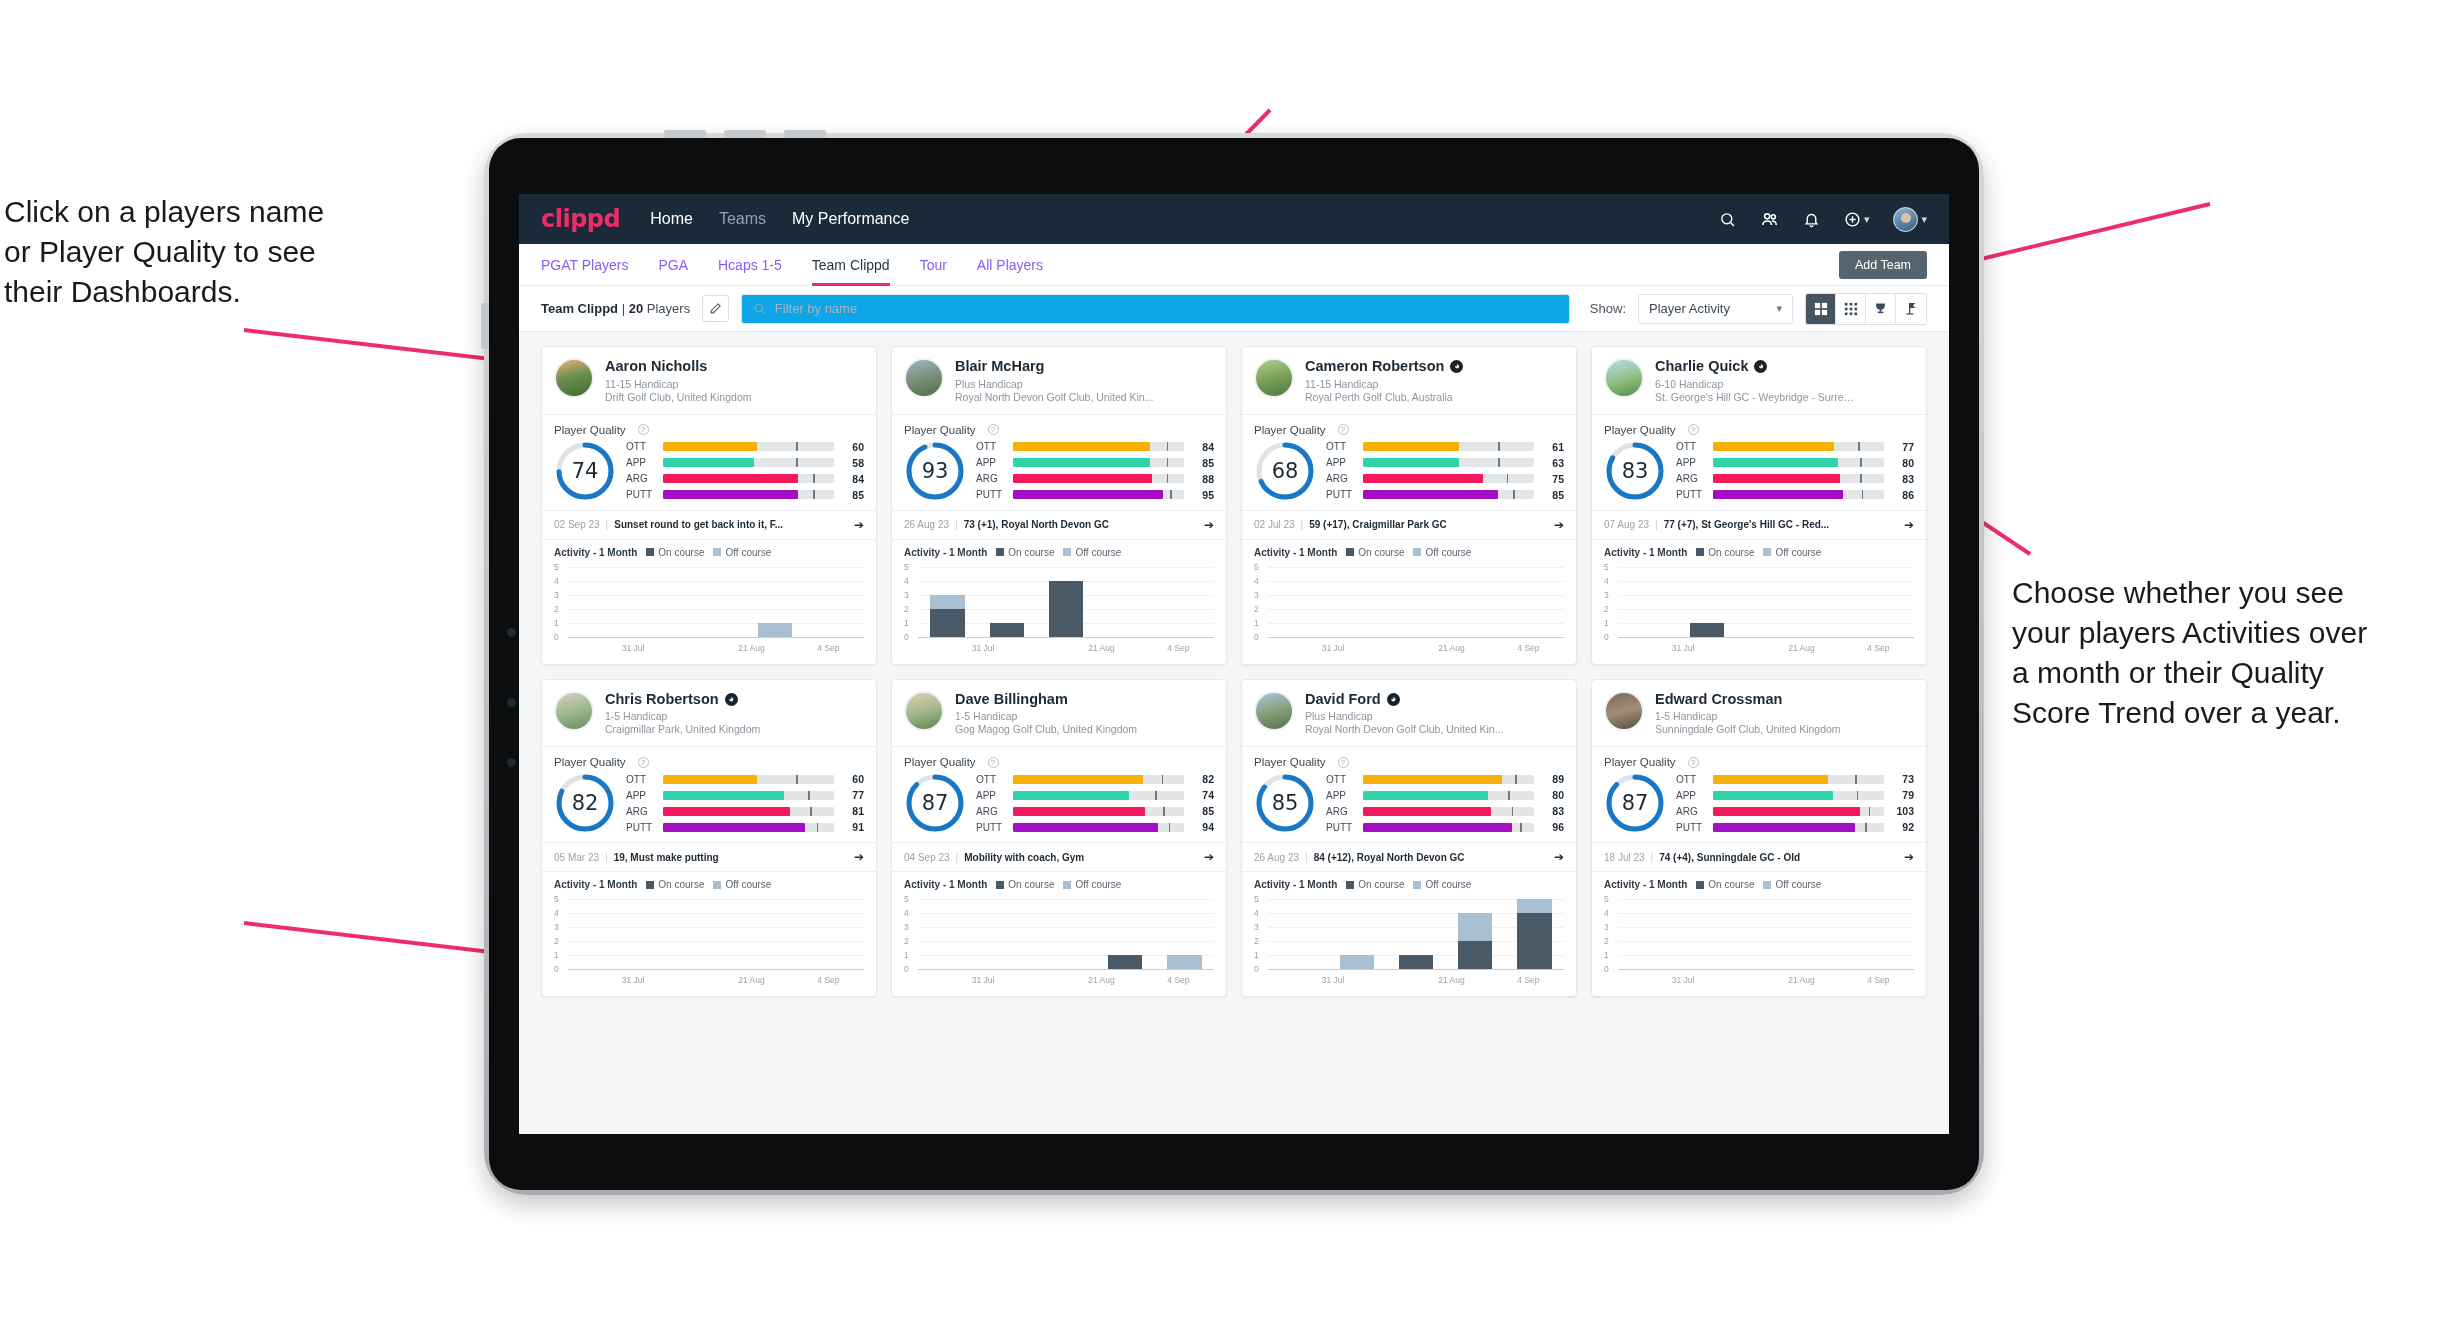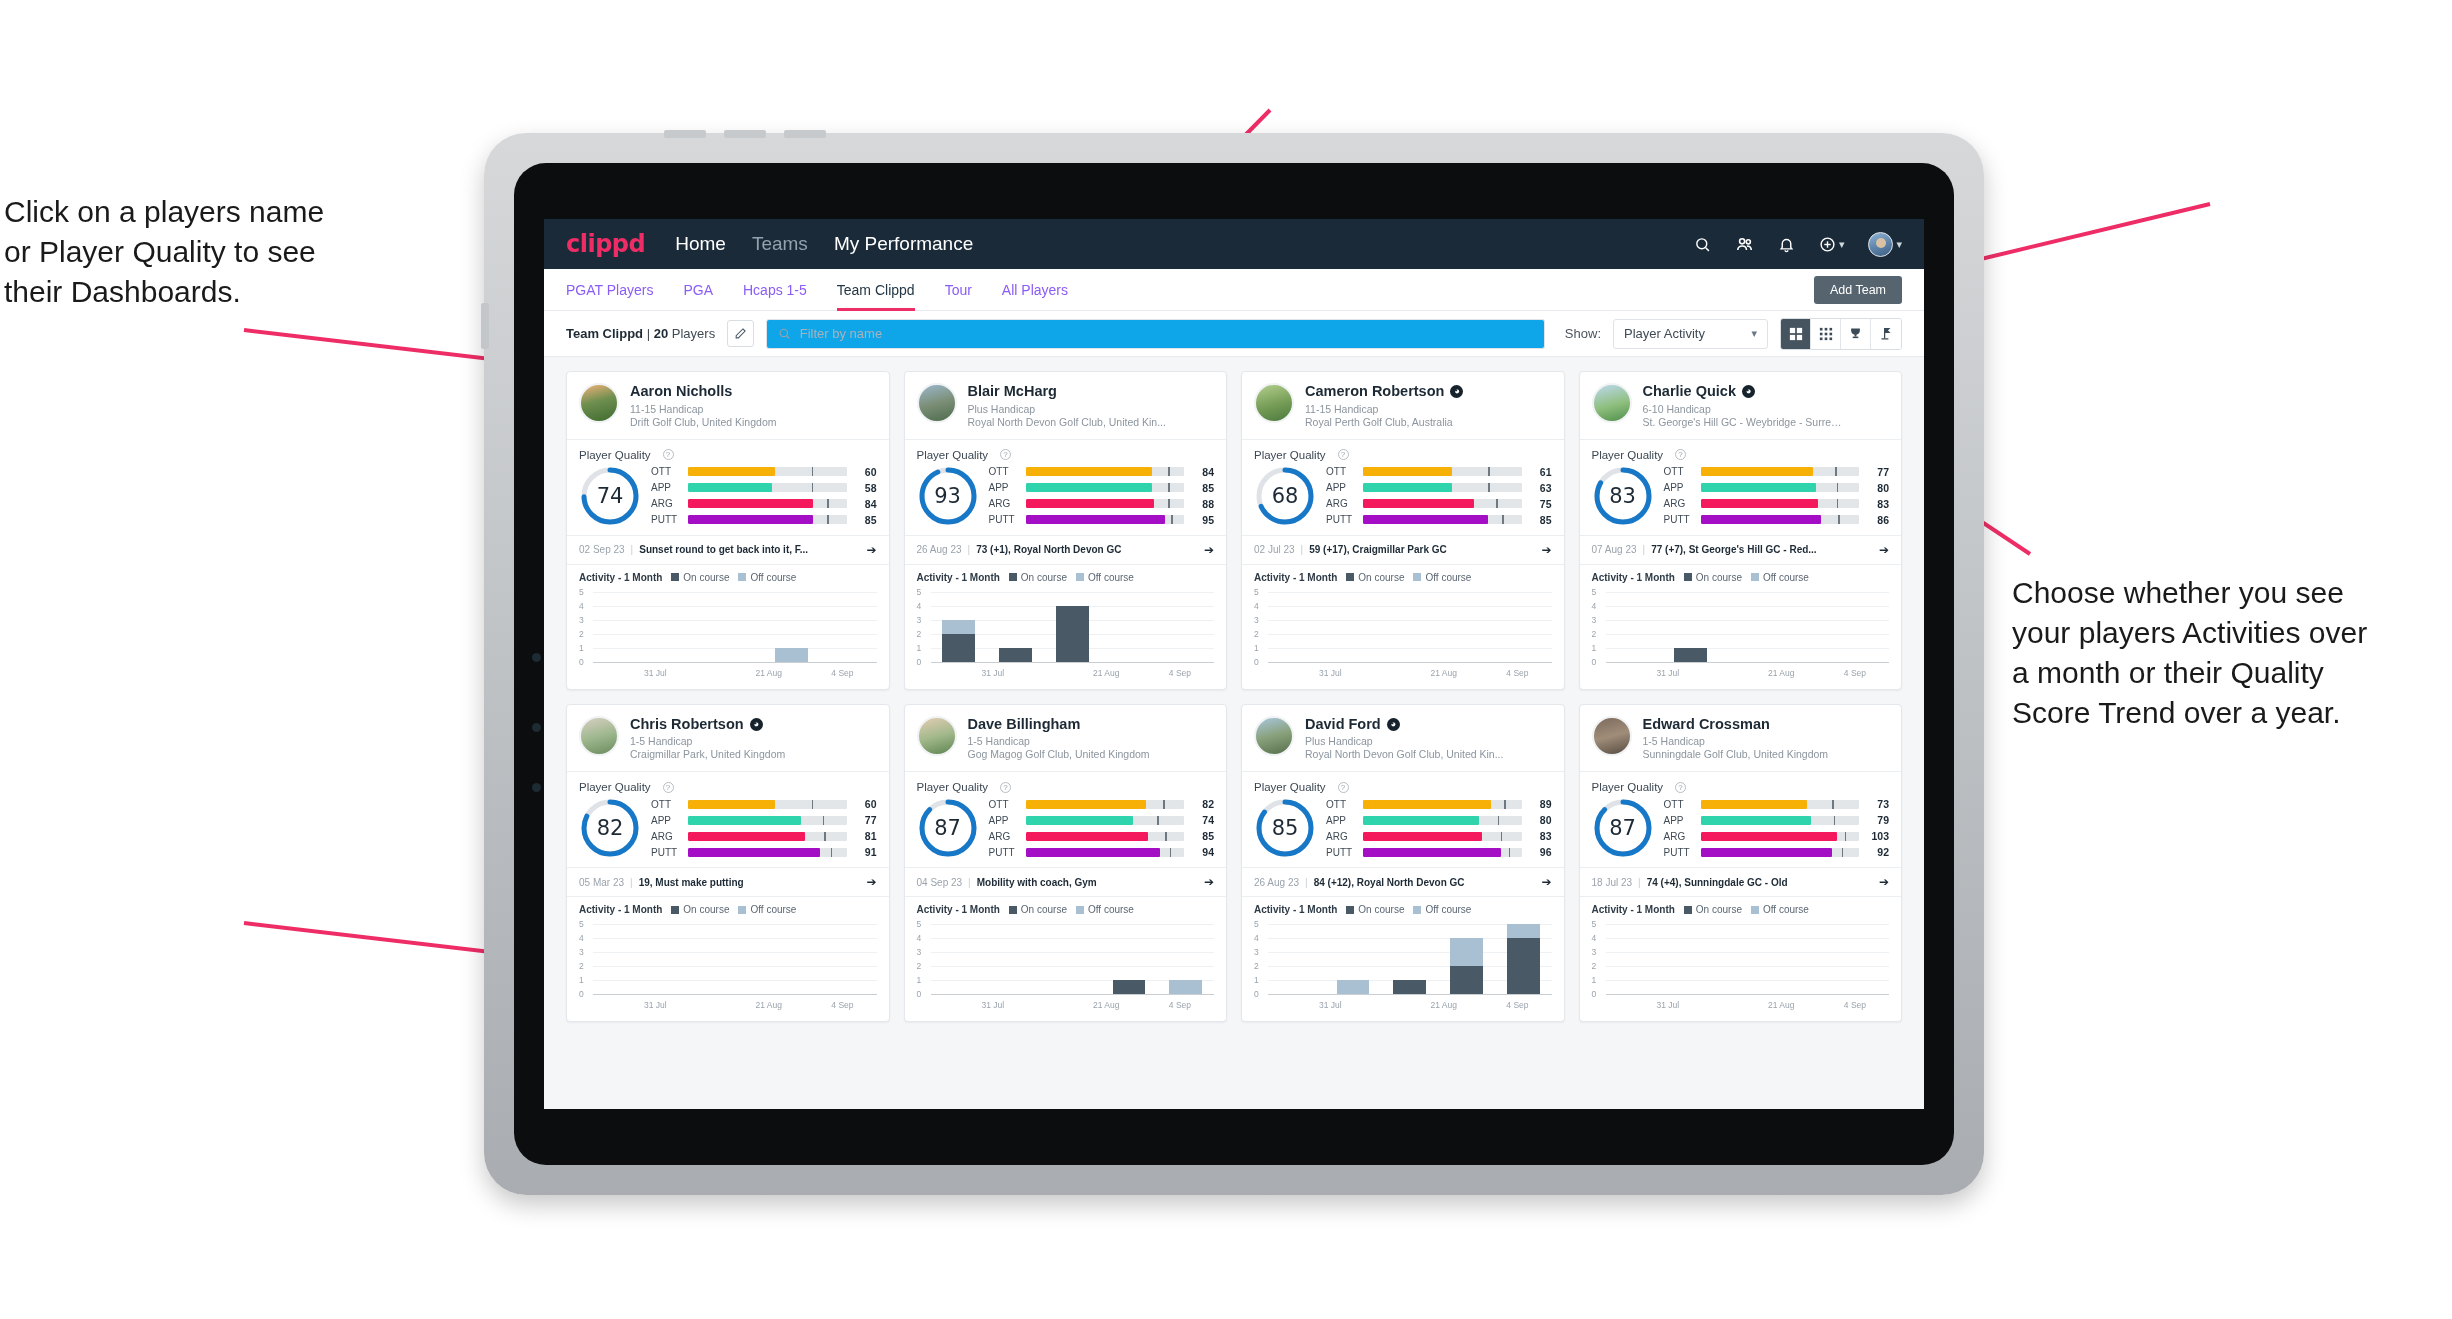--- a/index.html
+++ b/index.html
@@ -20,21 +20,21 @@
     font-family: "Liberation Sans", sans-serif;
   }
   .arrow-svg { position: absolute; overflow: visible; }
 
   
   .tablet {
     position: absolute; left: 484px; top: 133px;
     width: 1500px; height: 1062px;
     background: linear-gradient(180deg,#d6d8da 0%, #bfc2c5 50%, #a9acb0 100%);
     border-radius: 42px;
-    padding: 30px;
+    padding: 5px;
     box-shadow: 0 10px 24px rgba(0,0,0,.22);
   }
   .tablet-inner {
     position: relative;
     width: 100%; height: 100%;
     background: #0c0d0f;
     border-radius: 32px;
     padding: 56px 30px 56px 30px;
   }
   .btn-top { position: absolute; background: #c7cacd; border-radius: 2px; }
@@ -55,21 +55,21 @@
     height: 50px; background: #1b2a38;
     display: flex; align-items: center;
     padding: 0 22px;
   }
   .logo {
     color: #ee2d66; font-size: 24px; font-weight: 700;
     letter-spacing: -.5px; margin-right: 30px;
     font-family: "DejaVu Sans", sans-serif;
   }
   .nav-links { display: flex; align-items: center; gap: 26px; }
-  .nav-link { color: #ffffff; font-size: 19px; }
+  .nav-link { color: #ffffff; font-size: 16px; }
   .nav-link.dim { color: #93a2ae; }
   .nav-right { margin-left: auto; display: flex; align-items: center; gap: 24px; }
   .nicon { color: #ffffff; display: flex; align-items: center; }
   .chev { color: #cdd6dd; font-size: 11px; margin-left: 3px; }
   .avatar-nav {
     width: 25px; height: 25px; border-radius: 50%;
     background: linear-gradient(160deg,#8fb4d6,#5d82a8 55%, #3c5f80);
     border: 1.5px solid #e3e9ee; position: relative; overflow: hidden;
   }
   .avatar-nav::after {

